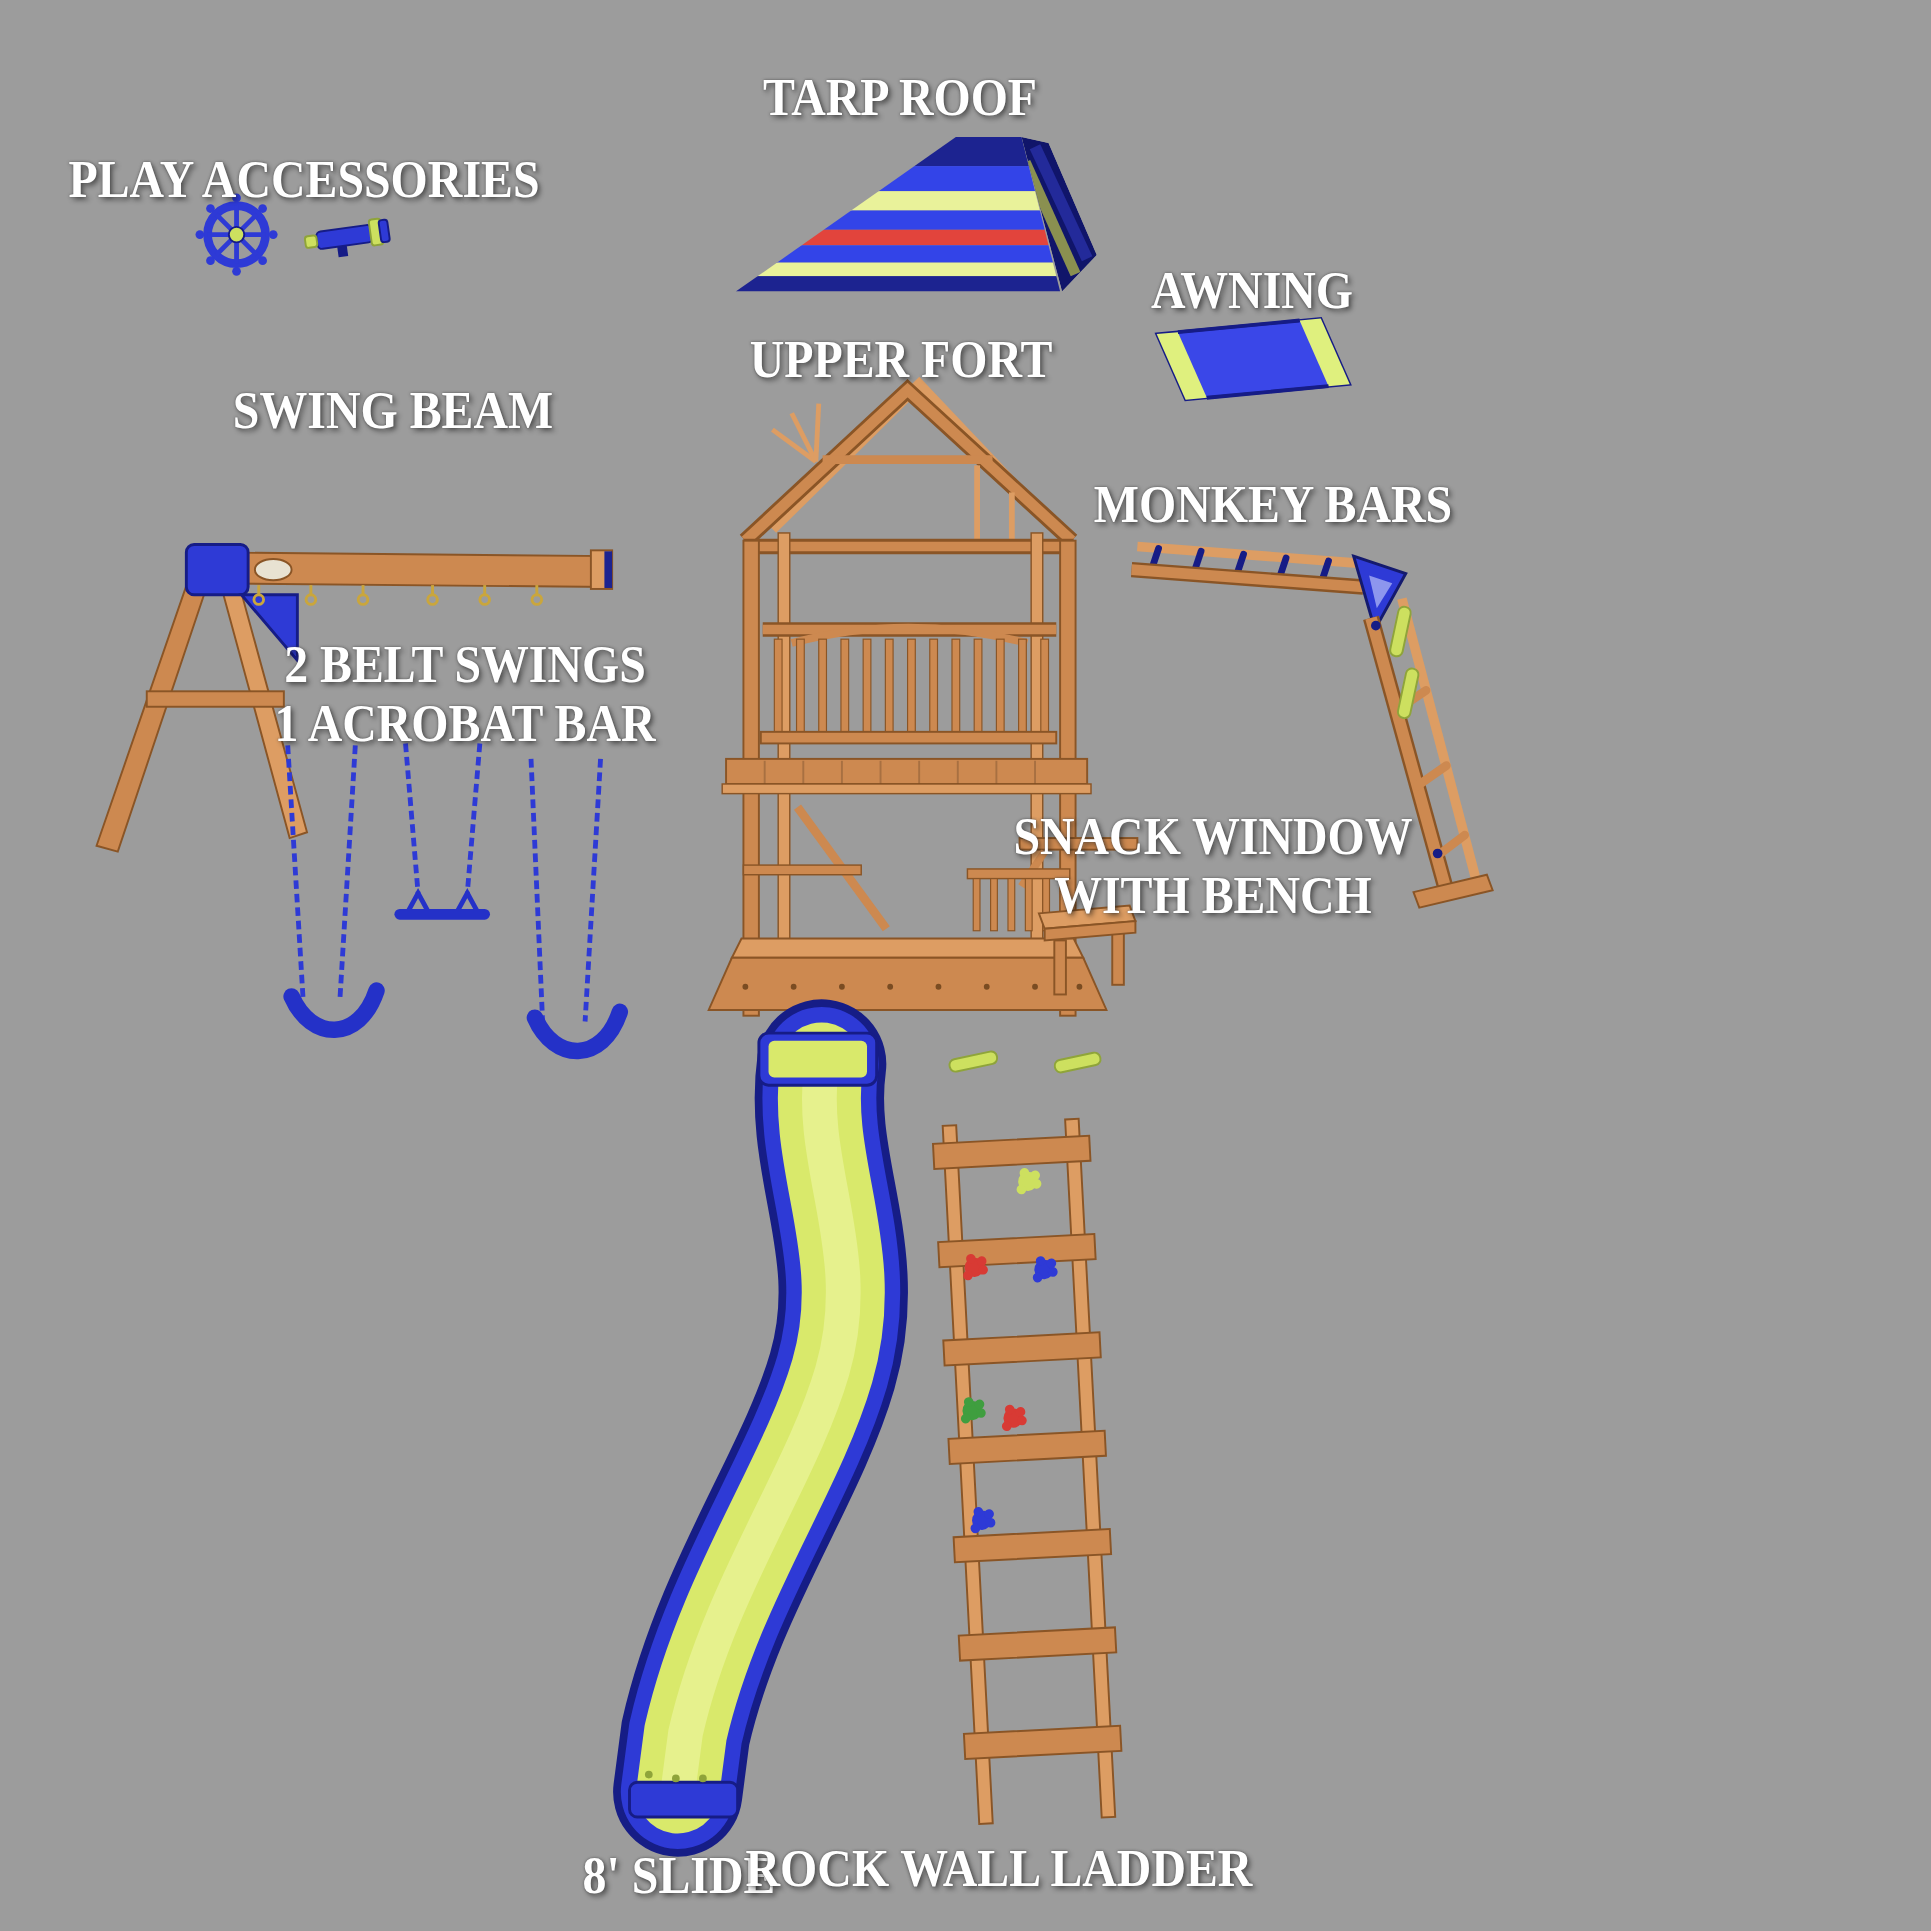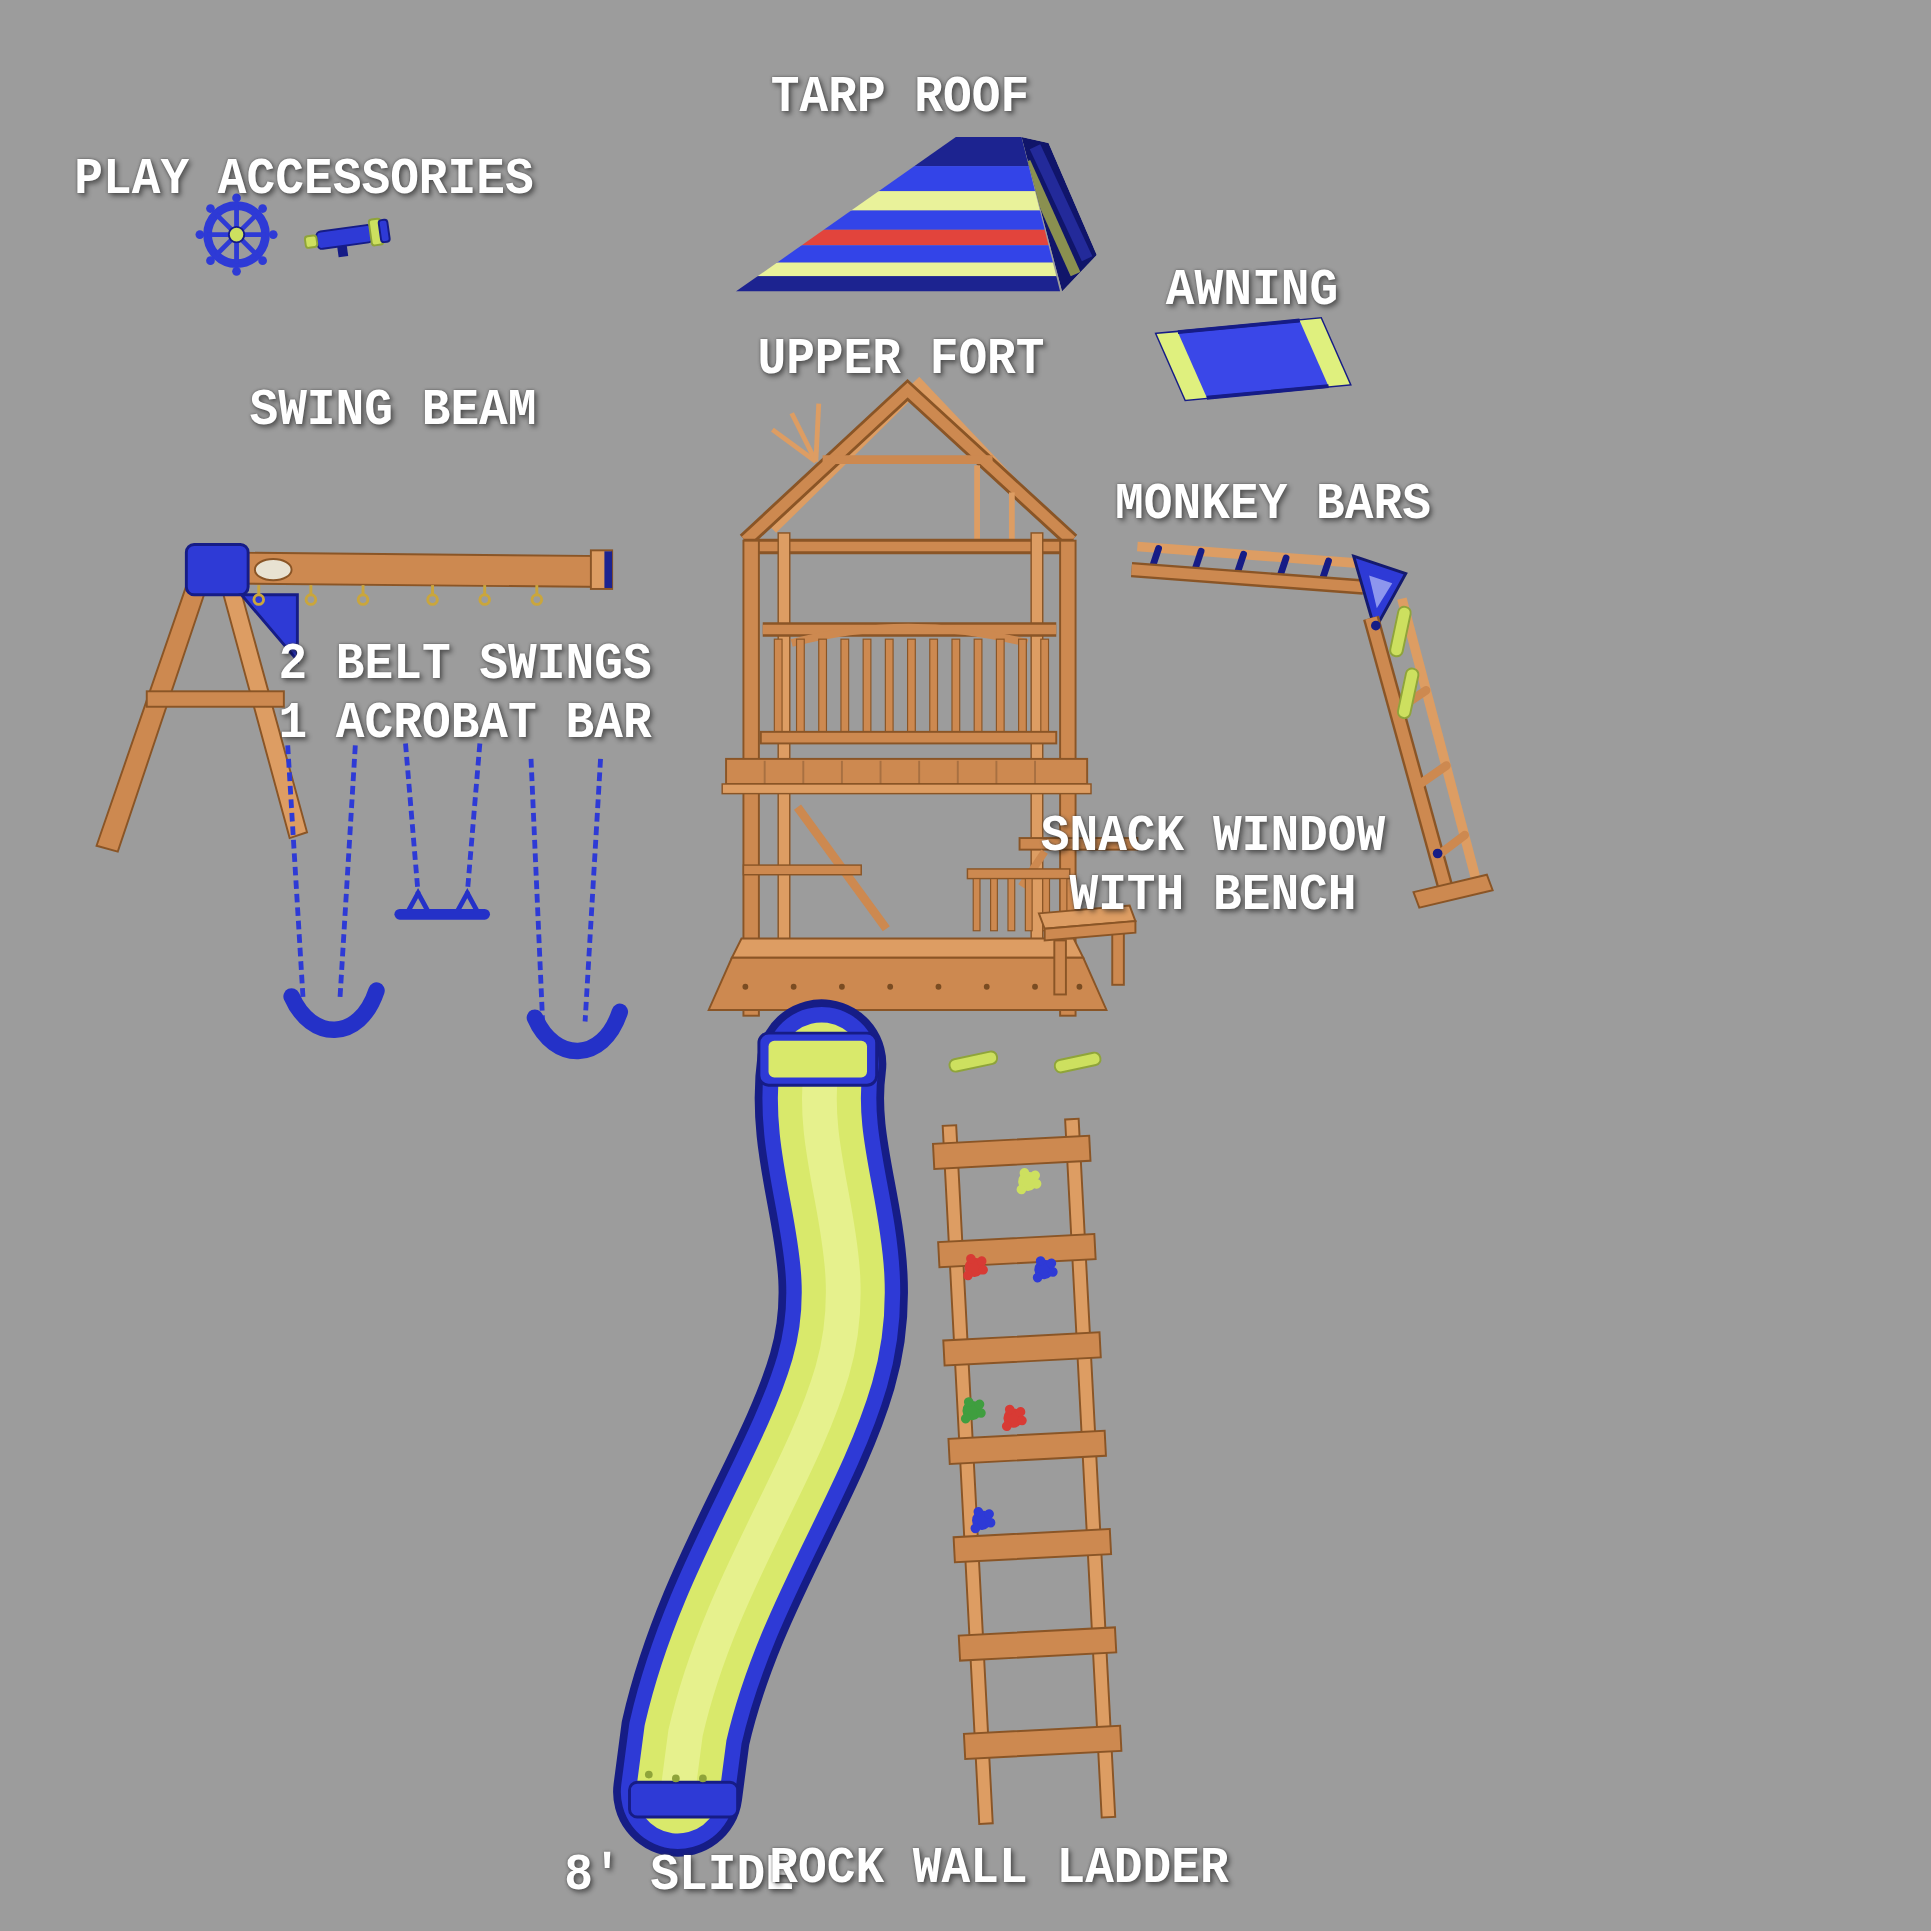--- a/index.html
+++ b/index.html
@@ -1,18 +1,18 @@
 <!DOCTYPE html>
 <html><head>
 <meta charset="utf-8">
 <style>
   *{box-sizing:border-box}
   body{margin:0;background:#9c9c9c}
   #canvas{position:relative;width:1781px;height:1931px;background:#9c9c9c;overflow:hidden;
-          font-family:Liberation Mono, monospace}
+          font-family:Liberation Serif, serif}
   .label{position:absolute;transform:translateX(-50%) scaleX(.92);font-weight:700;font-size:52px;
          line-height:1.14;color:#fff;white-space:nowrap;text-align:center;
          text-shadow:0 0 2.9px rgba(70,70,70,.8), 2.9px 2.9px 5.8px rgba(0,0,0,.45)}
   svg.art{position:absolute;left:0;top:0}
 </style>
 </head>
 <body>
 
 <div id="canvas" style="background: rgb(156, 156, 156);">
 

